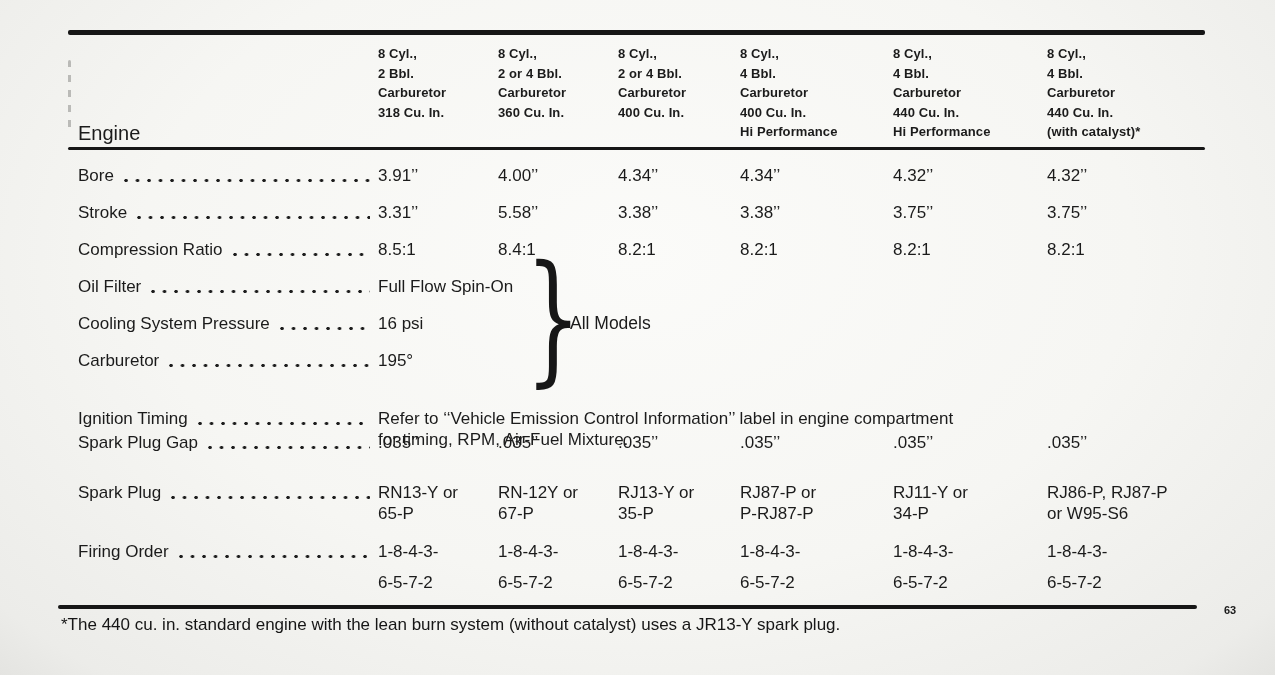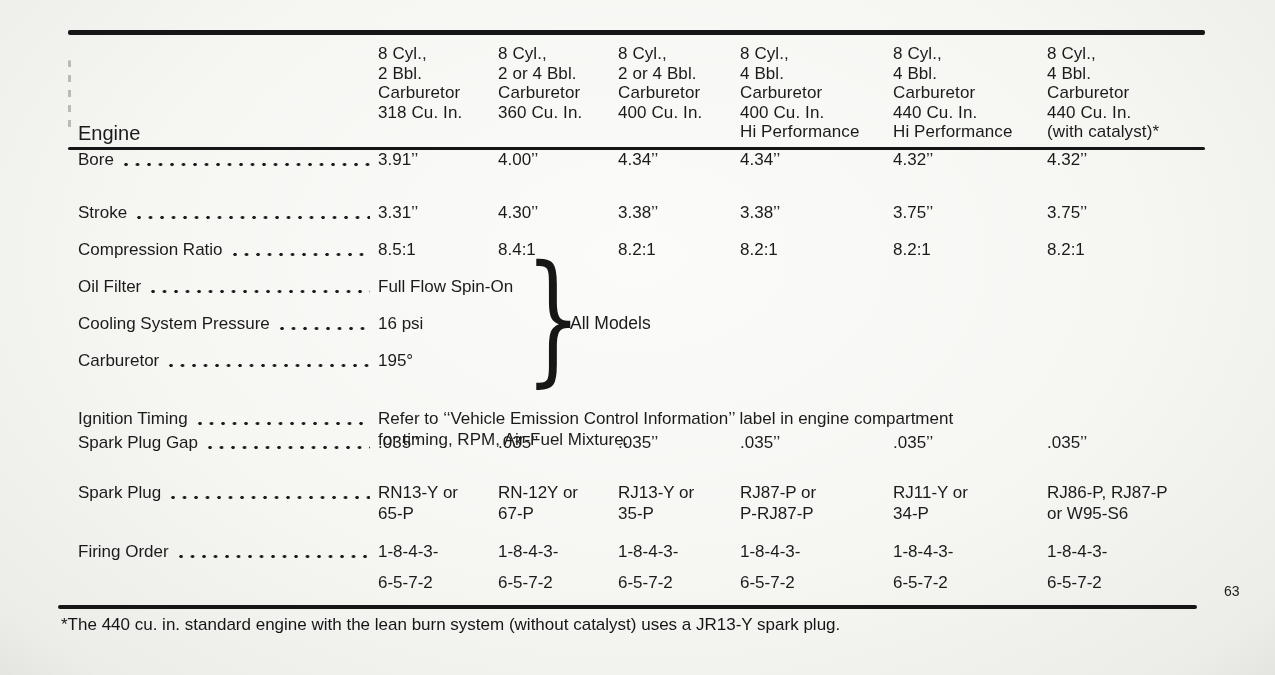--- a/index.html
+++ b/index.html
@@ -19,21 +19,21 @@
   .rule-bottom { left:58px;  top:605px; width:1139px; height:4px; }
 
   
   .header-grid {
     position:absolute; left:78px; top:44px; width:1127px; height:100px;
     display:grid; grid-template-columns:300px 120px 120px 122px 153px 154px 1fr;
     align-items:start;
   }
   .corner-cell { align-self:end; font-size:20px; font-weight:400; line-height:22px; }
   .colhead {
-    white-space:pre-line; font-weight:400; font-size:17px; line-height:19.5px;
+    white-space:pre-line; font-weight:700; font-size:13px; line-height:19.5px;
     letter-spacing:0.1px; padding-right:4px;
   }
 
   
   .row {
     position:absolute; left:78px; width:1127px;
     display:grid; grid-template-columns:300px 120px 120px 122px 153px 154px 1fr;
     align-items:start;
   }
   .cell { font-size:17px; line-height:21px; white-space:pre-line; padding-right:4px; }
@@ -52,21 +52,21 @@
     display:flex; align-items:center; justify-content:center; overflow:visible;
   }
   .brace-glyph {
     font-family:"DejaVu Serif", serif; font-size:142px; line-height:110px;
     font-weight:400; color:#171717; transform:scaleX(0.62); display:block;
   }
   .all-models { position:absolute; left:570px; top:313px; font-size:17.5px; line-height:21px; }
 
   
   .footnote { position:absolute; left:61px; top:614px; width:1110px; font-size:17px; line-height:21px; color:#161616; }
-  .page-number { position:absolute; left:1224px; top:583px; font-size:14px; font-weight:400; }
+  .page-number { position:absolute; left:1224px; top:604px; font-size:11px; font-weight:700; }
 
   
   .artifact-left {
     position:absolute; left:68px; top:60px; width:3px; height:72px; border-radius:2px;
     background: repeating-linear-gradient(to bottom, rgba(95,95,92,0.38) 0 7px, rgba(0,0,0,0) 7px 15px);
   }
 </style>
 </head>
 <body>
 
@@ -102,40 +102,40 @@
 Hi Performance</div>
     <div class="colhead">8 Cyl.,
 4 Bbl.
 Carburetor
 440 Cu. In.
 (with catalyst)*</div>
   </div>
 
   <div class="rule rule-mid"></div>
 
-  <div class="row" style="top:149px">
+  <div class="row" style="top:165px">
     <div class="label-cell">
         <span>Bore</span>
         <span class="leader"></span>
       </div>
     <div class="cell">3.91’’</div>
     <div class="cell">4.00’’</div>
     <div class="cell">4.34’’</div>
     <div class="cell">4.34’’</div>
     <div class="cell">4.32’’</div>
     <div class="cell">4.32’’</div>
   </div>
 
   <div class="row" style="top:202px">
     <div class="label-cell">
         <span>Stroke</span>
         <span class="leader"></span>
       </div>
     <div class="cell">3.31’’</div>
-    <div class="cell">4.30’’</div>
+    <div class="cell">5.58’’</div>
     <div class="cell">3.38’’</div>
     <div class="cell">3.38’’</div>
     <div class="cell">3.75’’</div>
     <div class="cell">3.75’’</div>
   </div>
 
   <div class="row" style="top:239px">
     <div class="label-cell">
         <span>Compression Ratio</span>
         <span class="leader"></span>

